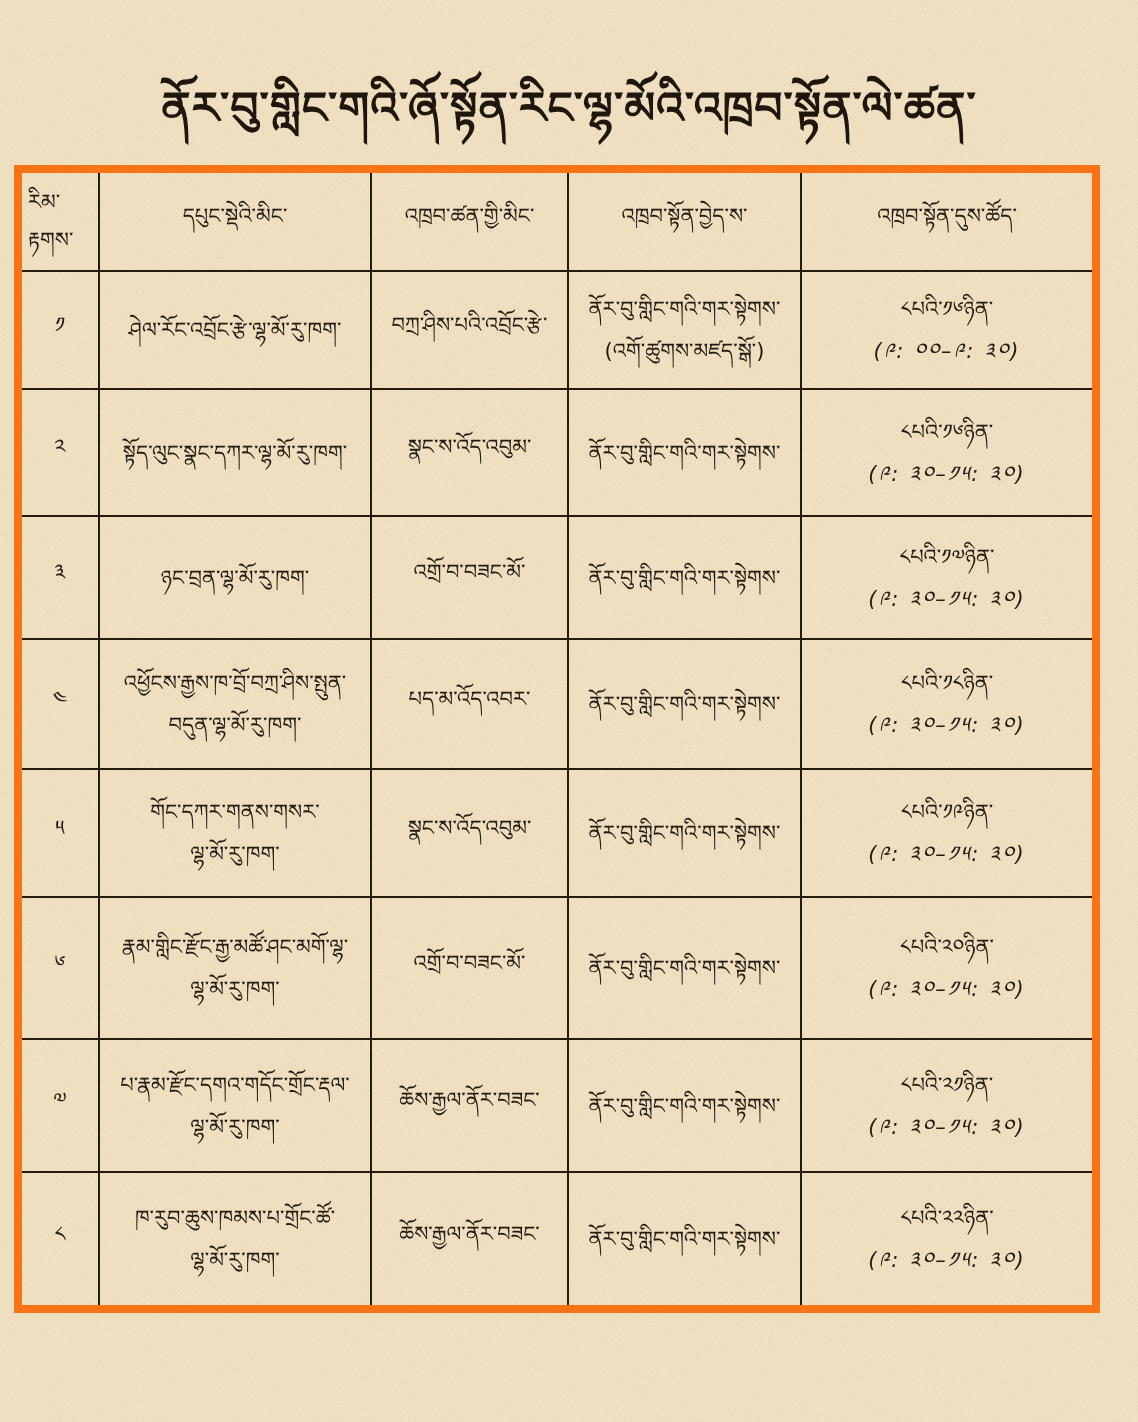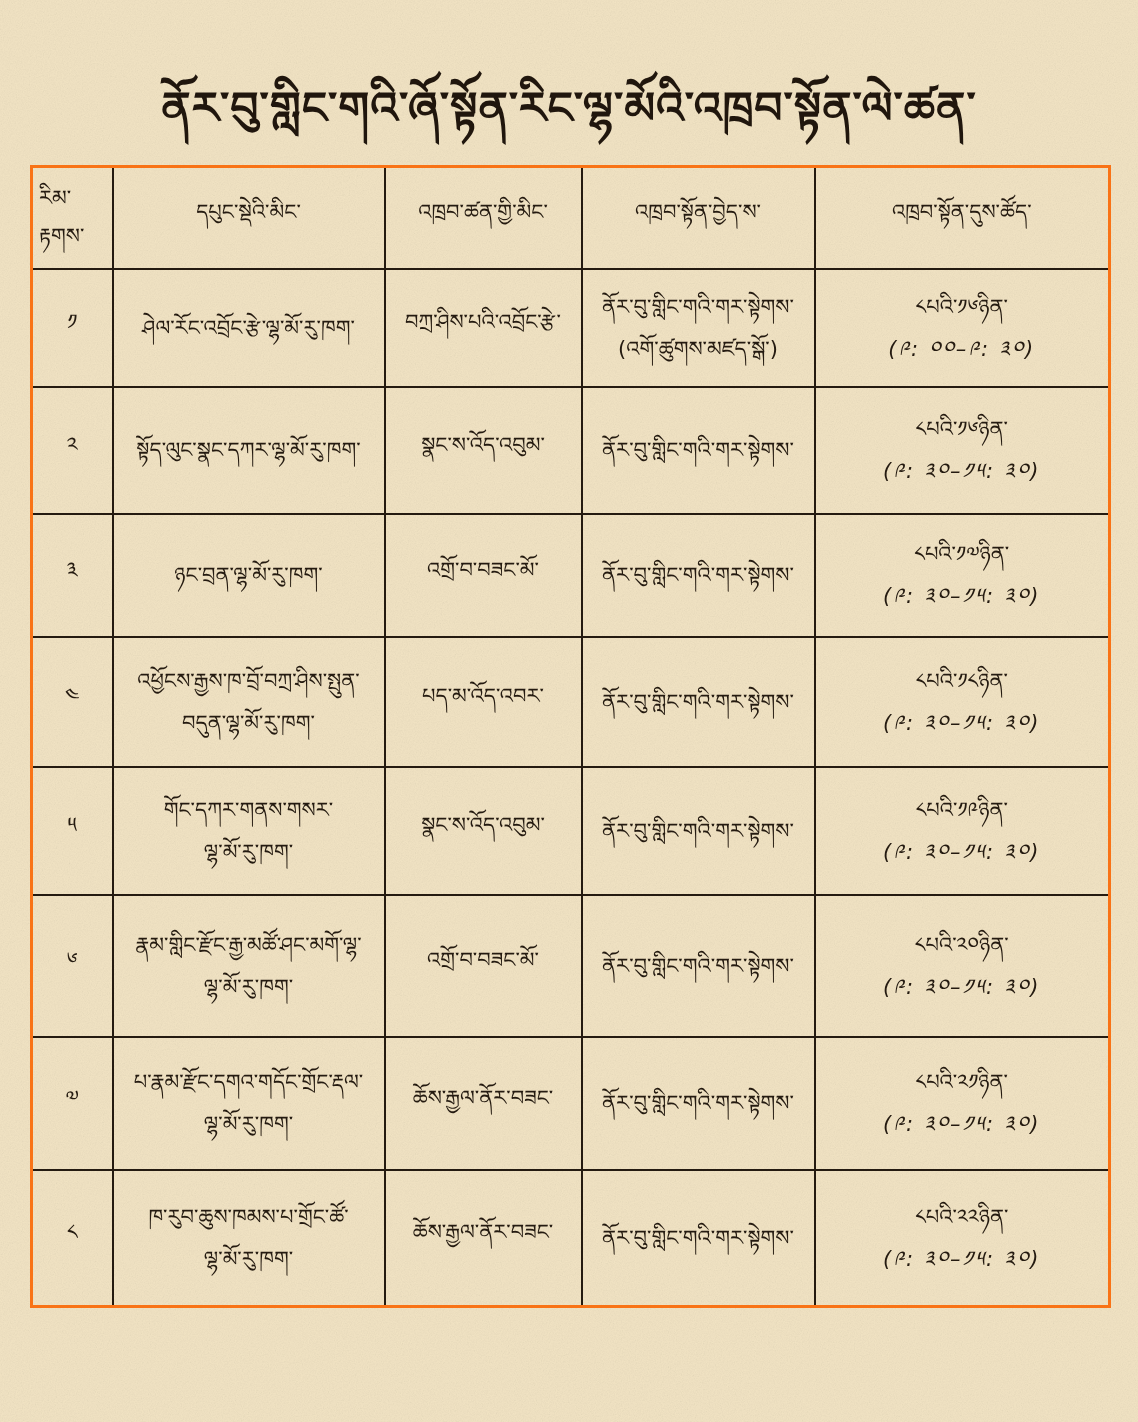--- a/index.html
+++ b/index.html
@@ -14,23 +14,23 @@
     position:absolute; left:0; top:0; width:1138px; height:1422px;
     pointer-events:none; mix-blend-mode:multiply; opacity:.45;
   }
   .title {
     position:absolute; left:0; top:58px; width:1138px;
     margin:0; text-align:center;
     font-size:44px; font-weight:bold; letter-spacing:1px;
     white-space:nowrap; color:#20160d;
   }
   table.schedule {
-    position:absolute; left:30px; top:165px; width:1078px;
+    position:absolute; left:14px; top:165px; width:1078px;
     border-collapse:collapse; table-layout:fixed;
-    border:3px solid #f97316;
+    border:8px solid #f97316;
   }
   .schedule th, .schedule td {
     border:2px solid #241a10;
     text-align:center; vertical-align:middle;
     font-size:21px; font-weight:normal;
     padding:2px 6px; color:#241a10;
     overflow:hidden;
   }
   .schedule thead tr { height:102px; }
   .schedule tbody tr:nth-child(1){ height:118px; }

